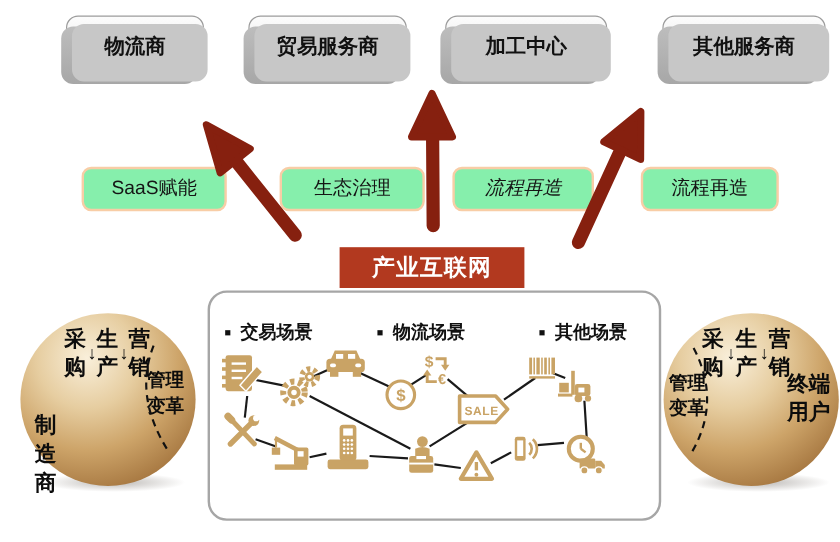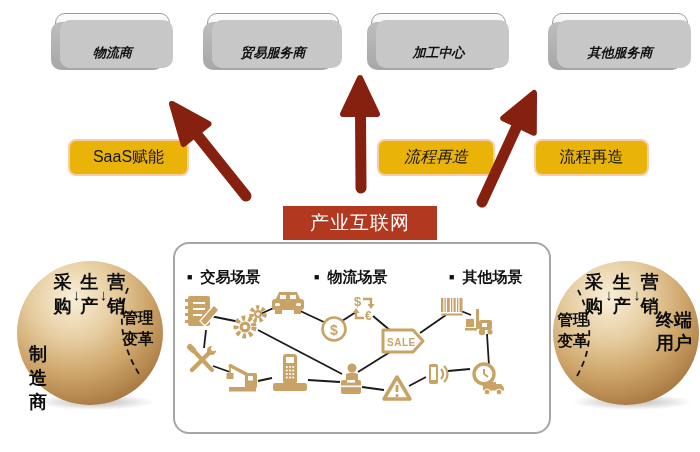--- a/index.html
+++ b/index.html
@@ -1,34 +1,34 @@
 <!DOCTYPE html>
 <html><head>
 <meta charset="utf-8">
 <style>
   html,body{margin:0;padding:0;background:#fff;}
   #stage{position:relative;width:700px;height:452px;background:#fff;overflow:hidden;
          font-family:"Liberation Sans","DejaVu Sans",sans-serif;color:#111;}
   
-  .box3d{position:absolute;height:48px;display:flex;align-items:flex-end;justify-content:center;
-         font-size:13px;font-weight:bold;color:#111;z-index:2;
+  .box3d{position:absolute;height:48px;display:flex;align-items:center;justify-content:center;
+         font-size:17px;font-weight:bold;color:#111;z-index:2;
          background:linear-gradient(180deg,#fcfcfc 0%,#ececec 55%,#cfcfcf 100%);
-         border:1px solid #9c9c9c;border-radius:10px;font-style:italic;}
+         border:1px solid #9c9c9c;border-radius:10px;}
   .box3d::before{content:"";position:absolute;inset:0;z-index:-1;border-radius:10px;
          background:linear-gradient(180deg,#bdbdbd,#a7a7a7);transform:translate(-5px,8px);}
   .box3d::after{content:"";position:absolute;inset:0;z-index:-1;border-radius:10px;
          background:#c7c7c7;transform:translate(4px,6px);}
   
   .enabler{position:absolute;height:33px;display:flex;align-items:center;justify-content:center;
-         font-size:16px;color:#151515;background:#eab308;border:2px solid #F8CDA6;
+         font-size:16px;color:#151515;background:#86efac;border:2px solid #F8CDA6;
          border-radius:8px;z-index:2;}
   
   .hub{position:absolute;left:283px;top:206px;width:154px;height:34px;z-index:6;
        display:flex;align-items:center;justify-content:center;background:#B2391F;
-       color:#fff;font-size:19px;font-weight:normal;letter-spacing:1px;}
+       color:#fff;font-size:19px;font-weight:bold;letter-spacing:1px;}
   
   .panel{position:absolute;left:173px;top:242px;width:374px;height:188px;background:#fff;
          border:2px solid #a6a6a6;border-radius:16px;z-index:1;}
   .legend-item{position:absolute;top:24px;display:flex;align-items:center;gap:8px;
          font-size:15px;font-weight:bold;color:#111;}
   .legend-item .sq{font-size:9px;line-height:1;color:#111;}
   
   .sphere{position:absolute;width:146px;height:144px;border-radius:50%;z-index:3;
      background:radial-gradient(circle at 38% 26%,#f9efda 0%,#e6cda0 30%,#cda469 55%,#a0703a 85%,#825722 100%);}
   .sph-shadow{position:absolute;width:120px;height:16px;border-radius:50%;z-index:2;
@@ -56,20 +56,23 @@
     </div>
   <div class="box3d" style="left:371px;top:13px;width:133px;">
       <span>加工中心</span>
     </div>
   <div class="box3d" style="left:552px;top:13px;width:134px;">
       <span>其他服务商</span>
     </div>
 
   <div class="enabler" style="left:68px;top:139px;width:117px;">
       <span>SaaS赋能</span>
+    </div>
+  <div class="enabler" style="left:233px;top:139px;width:117px;">
+      <span>生态治理</span>
     </div>
   <div class="enabler" style="left:377px;top:139px;width:114px;font-style:italic;">
       <span>流程再造</span>
     </div>
   <div class="enabler" style="left:534px;top:139px;width:111px;">
       <span>流程再造</span>
     </div>
 
   <div class="panel">
     <div class="legend-item" style="left:12px;">

